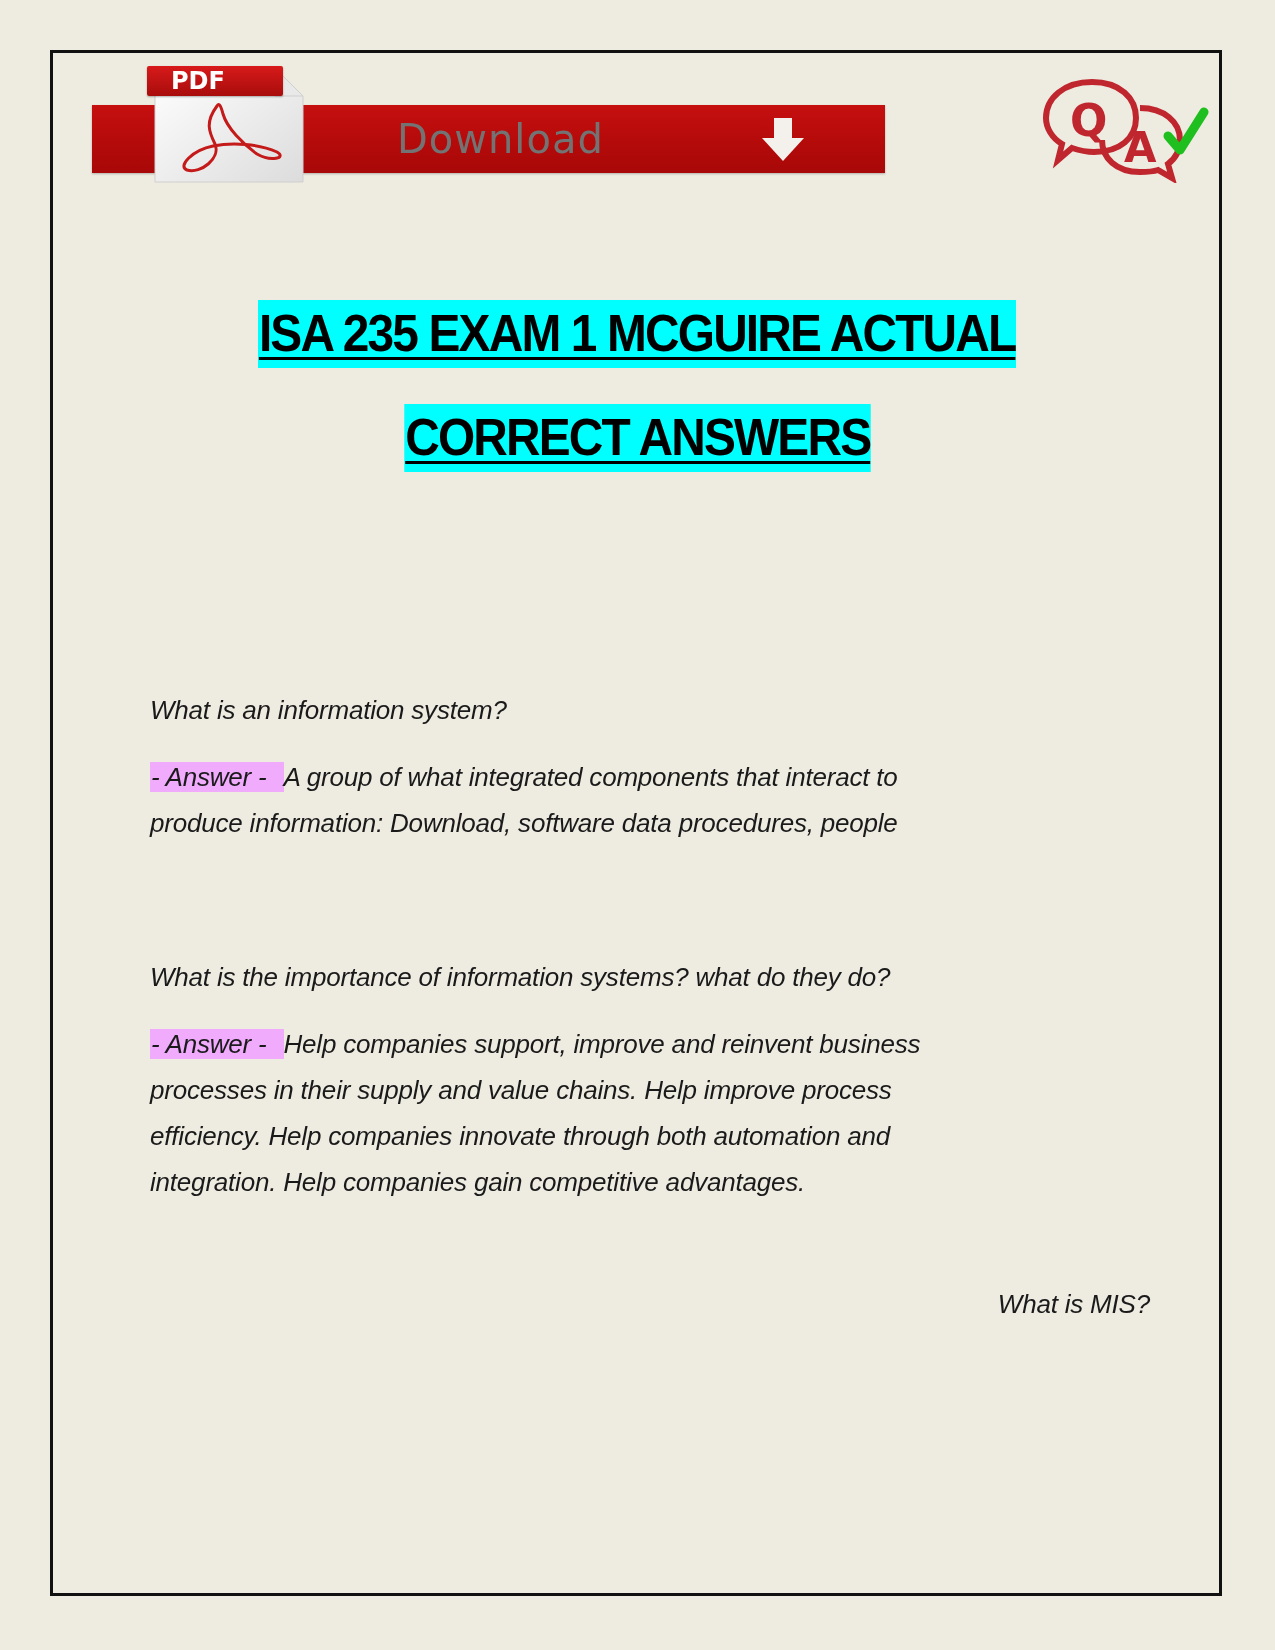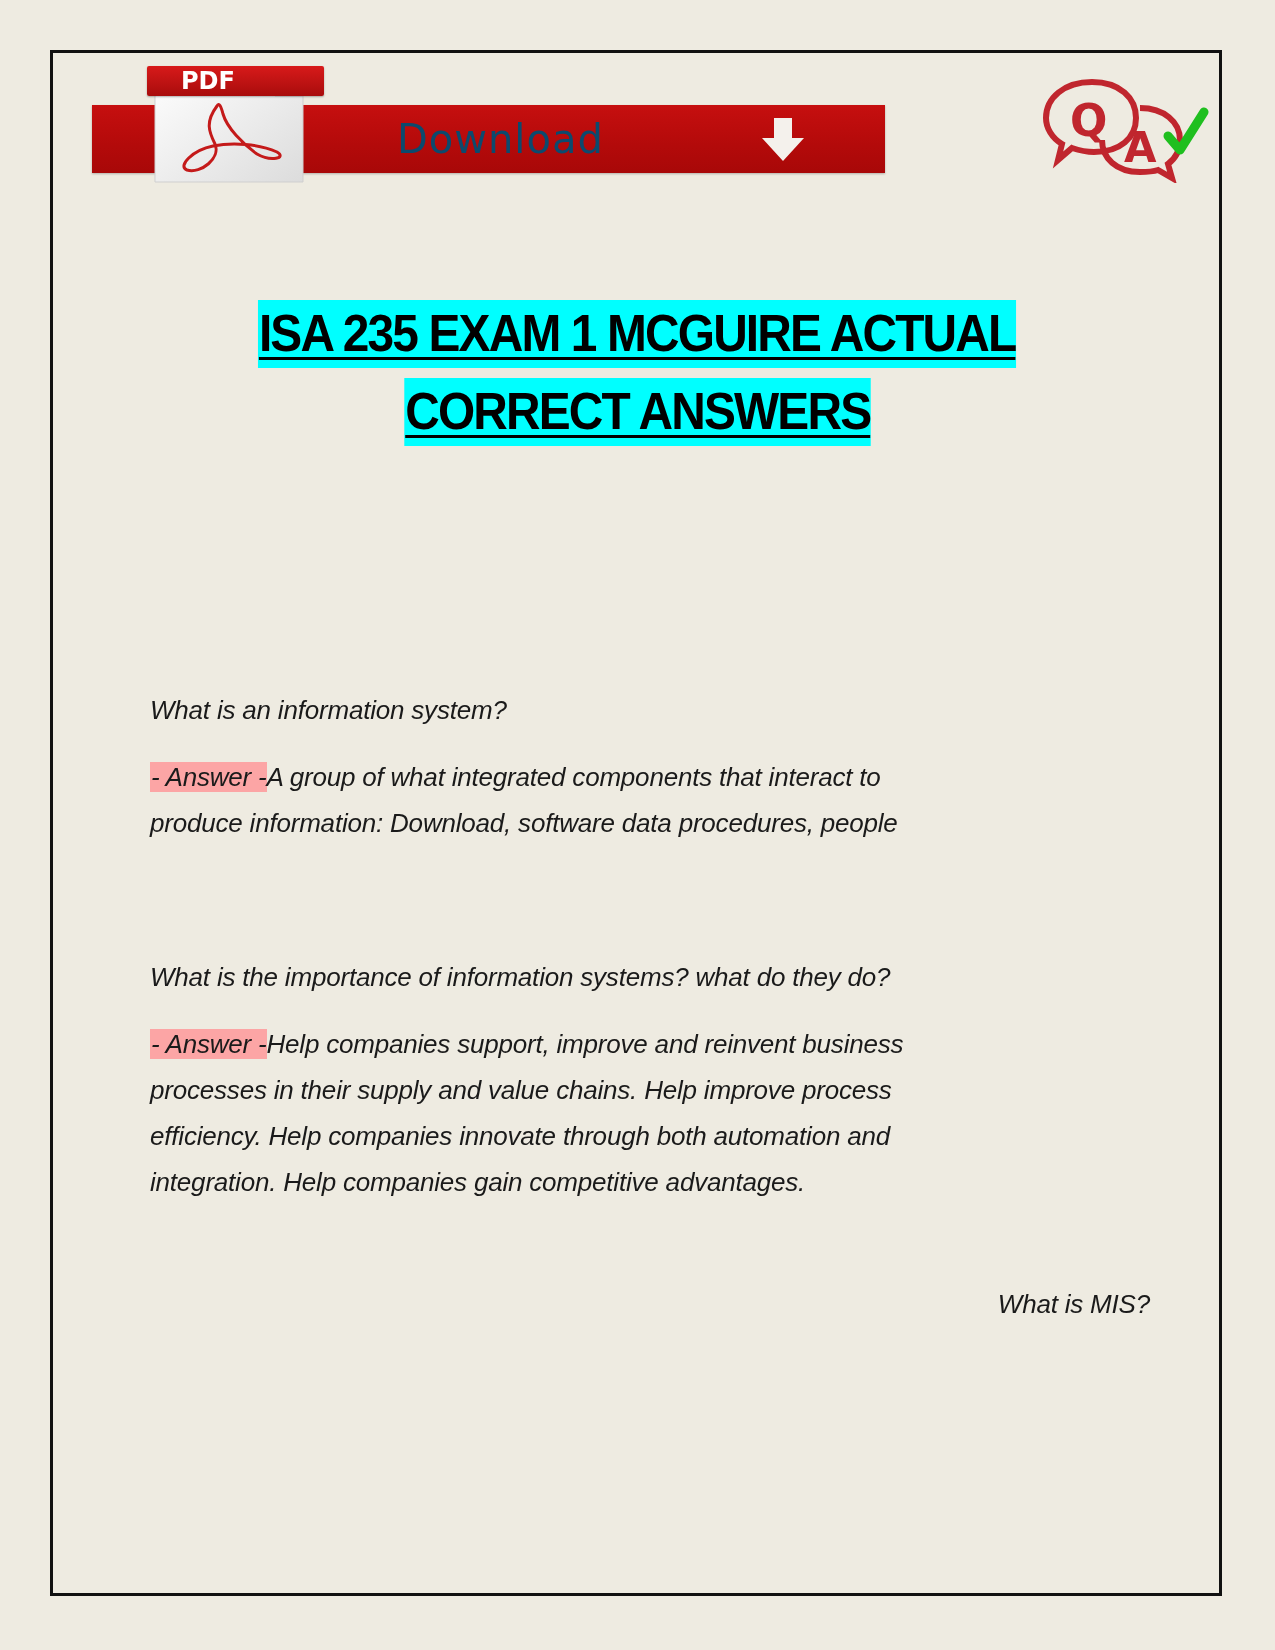--- a/index.html
+++ b/index.html
@@ -41,21 +41,21 @@
       height: 68px;
       background: linear-gradient(#c60f0f, #b30a0a 60%, #a80808);
       box-shadow: 0 1px 2px rgba(0,0,0,0.25);
     }
     .banner-label {
       position: absolute;
       left: 305px;
       top: 49px;
       height: 60px;
       line-height: 60px;
-      color: #0c4a6e;
+      color: #737373;
       font-family: "DejaVu Sans", sans-serif;
       font-size: 40px;
       letter-spacing: 1px;
     }
     .banner-arrow {
       position: absolute;
       left: 668px;
       top: 58px;
       width: 46px;
       height: 44px;
@@ -64,30 +64,30 @@
       position: absolute;
       left: 55px;
       top: 2px;
       width: 158px;
       height: 122px;
     }
     .pdf-tab {
       position: absolute;
       left: 0px;
       top: 4px;
-      width: 177px;
+      width: 136px;
       height: 30px;
       background: linear-gradient(#d81a1a, #a80c0c);
       border-radius: 2px;
       color: #fff;
       font-family: "DejaVu Sans", sans-serif;
       font-weight: bold;
       font-size: 24px;
       line-height: 30px;
-      padding-left: 34px;
+      padding-left: 24px;
       box-sizing: border-box;
       box-shadow: 0 1px 2px rgba(0,0,0,0.3);
     }
 
     
     .qa-logo {
       position: absolute;
       left: 1040px;
       top: 78px;
       width: 170px;
@@ -97,21 +97,21 @@
     
     .title-block {
       position: absolute;
       left: 60px;
       top: 300px;
       width: 1155px;
       text-align: center;
     }
     .title-line {
       display: block;
-      height: 78px;
+      height: 104px;
       text-align: center;
     }
     .title-text {
       display: inline-block;
       background: #00ffff;
       color: #000;
       font-family: "Liberation Sans", sans-serif;
       font-weight: bold;
       font-size: 52px;
       line-height: 66px;
@@ -147,22 +147,22 @@
       line-height: 44px;
       letter-spacing: -0.2px;
     }
     .answer {
       margin: 0;
       margin-top: 22px;
       line-height: 46px;
       letter-spacing: -0.2px;
     }
     .answer-tag {
-      background: #fca5a5;
-      padding: 0 0 0 1px;
+      background: #f0abfc;
+      padding: 0 17px 0 1px;
     }
   </style>
 </head>
 <body>
 
 <div class="page-frame"></div>
 
 <div class="download-banner">
   <div class="banner-bar"></div>
   <span class="banner-label">Download</span>

